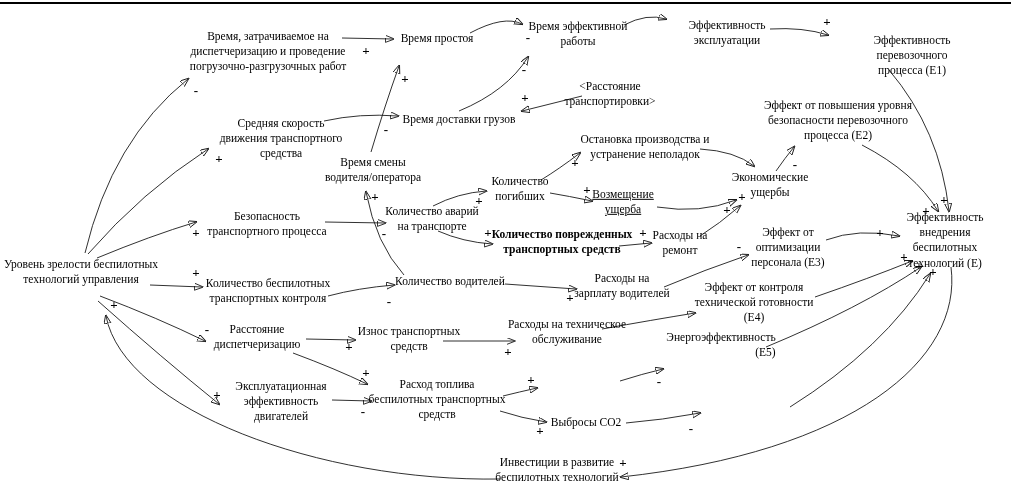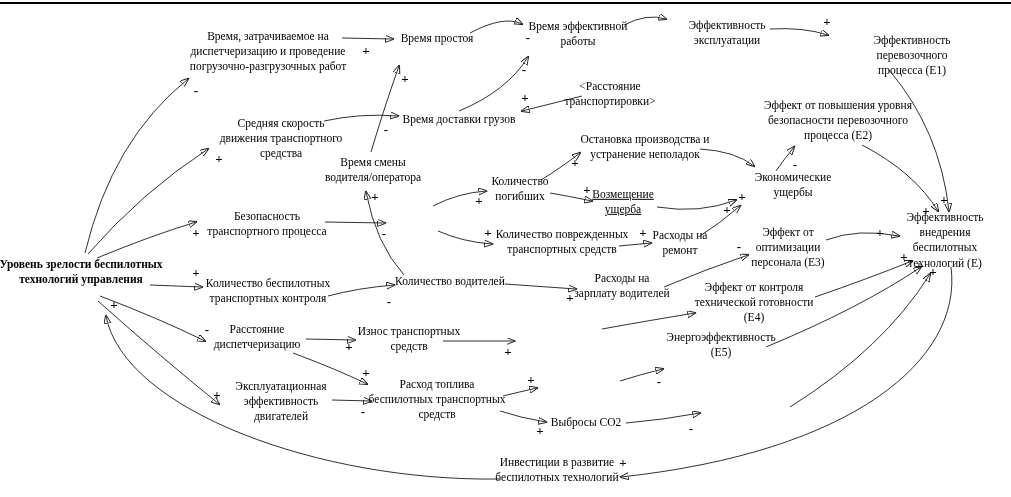--- a/index.html
+++ b/index.html
@@ -84,21 +84,21 @@
     <path d="M 500 411 Q 521 418 546 422" marker-end="url(#ah)"></path>
     <path d="M 620 381 Q 642 374 663 369" marker-end="url(#ah)"></path>
     <path d="M 626 423 Q 662 420 700 413" marker-end="url(#ah)"></path>
     <path d="M 770 29 Q 803 27 828 35" marker-end="url(#ah)"></path>
     <path d="M 624 25 Q 647 13 666 19" marker-end="url(#ah)"></path>
     <path d="M 951 267 C 963 360 852 452 621 477" marker-end="url(#ah)"></path>
     <path d="M 500 479 C 320 482 124 410 106 316" marker-end="url(#ah)"></path>
     <path d="M 619 246 L 651 243" marker-end="url(#ah)"></path>
   </svg>
 
-  <div class="node" style="left:81px;top:272px;font-weight:bold;">Уровень зрелости беспилотных
+  <div class="node" style="left:81px;top:272px;">Уровень зрелости беспилотных
 технологий управления</div>
   <div class="node" style="left:268px;top:52px;">Время, затрачиваемое на
 диспетчеризацию и проведение
 погрузочно-разгрузочных работ</div>
   <div class="node" style="left:437px;top:39px;">Время простоя</div>
   <div class="node" style="left:578px;top:34px;">Время эффективной
 работы</div>
   <div class="node" style="left:727px;top:33px;">Эффективность
 эксплуатации</div>
   <div class="node" style="left:912px;top:56px;">Эффективность перевозочного
@@ -113,25 +113,27 @@
 водителя/оператора</div>
   <div class="node" style="left:838px;top:121px;">Эффект от повышения уровня
 безопасности перевозочного
 процесса (Е2)</div>
   <div class="node" style="left:645px;top:147px;">Остановка производства и
 устранение неполадок</div>
   <div class="node" style="left:520px;top:189px;">Количество
 погибших</div>
   <div class="node" style="left:623px;top:202px;text-decoration:underline;">Возмещение
 ущерба</div>
-  <div class="node" style="left:793px;top:185px;">Экономические
+  <div class="node" style="left:770px;top:185px;">Экономические
 ущербы</div>
   <div class="node" style="left:267px;top:224px;">Безопасность
 транспортного процесса</div>
-  <div class="node" style="left:562px;top:242px;">Количество поврежденных
+  <div class="node" style="left:432px;top:219px;">Количество аварий
+на транспорте</div>
+  <div class="node" style="left:562px;top:242px;font-weight:bold;">Количество поврежденных
 транспортных средств</div>
   <div class="node" style="left:680px;top:243px;">Расходы на
 ремонт</div>
   <div class="node" style="left:788px;top:248px;">Эффект от
 оптимизации
 персонала (Е3)</div>
   <div class="node" style="left:945px;top:240px;">Эффективность
 внедрения беспилотных
 технологий (Е)</div>
   <div class="node" style="left:268px;top:291px;">Количество беспилотных
@@ -139,21 +141,23 @@
   <div class="node" style="left:450px;top:282px;">Количество водителей</div>
   <div class="node" style="left:622px;top:286px;">Расходы на
 зарплату водителей</div>
   <div class="node" style="left:754px;top:303px;">Эффект от контроля
 технической готовности
 (Е4)</div>
   <div class="node" style="left:257px;top:337px;">Расстояние
 диспетчеризацию</div>
   <div class="node" style="left:409px;top:339px;">Износ транспортных
 средств</div>
-  <div class="node" style="left:721px;top:345px;">Энергоэффективность
+  <div class="node" style="left:567px;top:332px;">Расходы на техническое
+обслуживание</div>
+  <div class="node" style="left:721px;top:345px;text-align:right;">Энергоэффективность
 (Е5)</div>
   <div class="node" style="left:281px;top:402px;">Эксплуатационная
 эффективность
 двигателей</div>
   <div class="node" style="left:437px;top:400px;">Расход топлива
 беспилотных транспортных
 средств</div>
   <div class="node" style="left:586px;top:423px;">Выбросы CO2</div>
   <div class="node" style="left:557px;top:470px;">Инвестиции в развитие
 беспилотных технологий</div>

